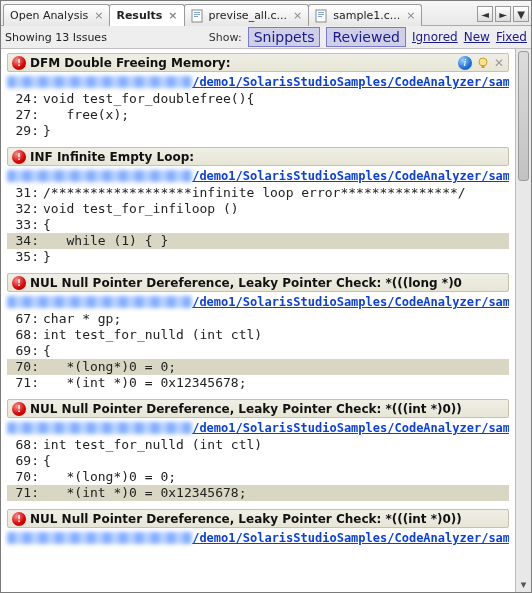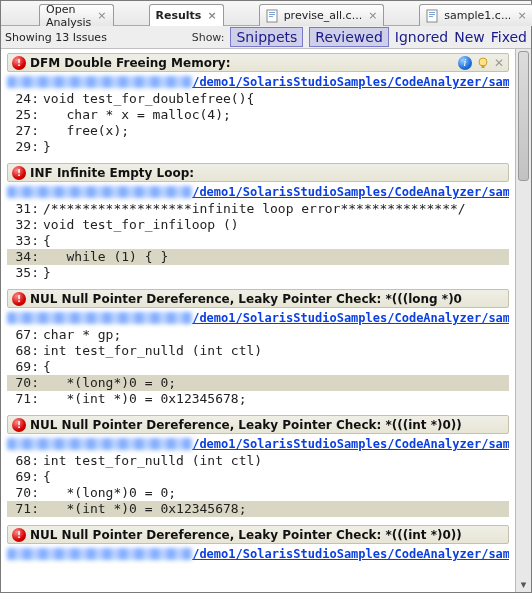--- a/index.html
+++ b/index.html
@@ -1,29 +1,29 @@
 <!DOCTYPE html>
 <html><head>
 <meta charset="utf-8">
 <style>
   * { box-sizing: border-box; }
   html, body { margin:0; padding:0; font-family: "DejaVu Sans", Arial, sans-serif; font-size:11px; color:#222; background:#fff; }
   .window { width:532px; height:593px; border:1px solid #7a7a7a; position:relative; display:flex; flex-direction:column; background:#eee; }
   .tab-strip { height:25px; background:linear-gradient(#f7f7f7,#e8e8e8); border-bottom:1px solid #aaa; display:flex; align-items:flex-end; padding-left:2px; }
-  .tab { height:22px; display:flex; align-items:center; gap:4px; padding:0 6px; border:1px solid #9a9a9a; border-bottom:none; background:linear-gradient(#ffffff,#e6e6e6); margin-right:-1px; font-size:11px; cursor:default; border-radius:3px 3px 0 0; position:relative; top:1px;margin-left:36px; }
+  .tab { height:22px; display:flex; align-items:center; gap:4px; padding:0 6px; border:1px solid #9a9a9a; border-bottom:none; background:linear-gradient(#ffffff,#e6e6e6); margin-right:-1px; font-size:11px; cursor:default; border-radius:3px 3px 0 0; position:relative; top:1px; }
   .tab.active { background:#fff; font-weight:bold; }
   .tab .close { color:#888; cursor:pointer; font-size:11px; margin-left:2px; }
   .tab .cicn { width:14px; height:14px; display:inline-flex; }
   .nav-arrows { margin-left:auto; display:flex; align-items:center; height:22px; }
   .nav-arrows .nb { width:16px; height:16px; border:1px solid #999; background:linear-gradient(#fff,#ddd); margin-right:2px; display:flex; align-items:center; justify-content:center; font-size:10px; color:#333; cursor:pointer; }
   .summary-bar { height:23px; background:#eee; border-bottom:1px solid #bfbfbf; display:flex; align-items:center; padding:0 4px; gap:6px; font-size:11px; }
   .summary-bar .lbl { margin-left:auto; color:#333; }
   .toggle { border:1px solid #999; padding:1px 5px; background:linear-gradient(#fff,#e4e4e4); font-size:14px; cursor:pointer; color:#222; }
   .toggle.pressed { background:#cfcfe8; border-color:#7a7acc; color:#1a1a8a; }
-  .link-btn { color:#1a1a8a; font-size:14px; cursor:pointer; }
+  .link-btn { color:#1a1a8a; font-size:12px; cursor:pointer; text-decoration:underline; }
   .content { flex:1; display:flex; overflow:hidden; background:#fff; }
   .scroll-area { flex:1; overflow:hidden; }
   .issues { padding:4px 0 0 0; }
   .issue { margin:0 6px 8px 6px; }
   .issue-head { display:flex; align-items:center; height:19px; background:linear-gradient(#f0efe7,#e7e5d5); border:1px solid #c4c2ad; border-radius:2px; padding:0 4px; gap:4px; font-size:12px; }
   .issue-head .title { font-weight:bold; color:#111; white-space:nowrap; overflow:hidden; text-overflow:clip; flex:0 1 auto; }
   .issue-head .spacer { flex:1; }
   .err-icon { width:14px; height:14px; border-radius:50%; background:radial-gradient(circle at 35% 30%, #ff8a8a 0%, #d40000 60%, #990000 100%); display:flex; align-items:center; justify-content:center; color:#fff; font-weight:bold; font-size:9px; }
   .info-icon { width:14px; height:14px; border-radius:50%; background:radial-gradient(circle at 35% 30%, #9cd1ff 0%, #1e6ed8 60%, #144f9b 100%); color:#fff; display:flex;align-items:center;justify-content:center; font-size:10px; font-style:italic; font-family:Georgia,serif; }
   .bulb-icon { width:14px;height:14px; display:inline-block; }
@@ -111,21 +111,20 @@
                   <rect x="5.5" y="9" width="3" height="3" fill="#c9a227"></rect>
                 </svg></span>
               <span class="close-x">✕</span>
             </div>
             <div class="path-row">
               <span class="blur-seg"></span>
               <span class="path-link">/demo1/SolarisStudioSamples/CodeAnalyzer/samp</span>
             </div>
             <div class="code">
               <div class="row"><span class="ln">24:</span><span class="txt">void test_for_doublefree(){</span></div>
-              <div class="row"><span class="ln">25:</span><span class="txt">   char * x = malloc(4);</span></div>
               <div class="row"><span class="ln">27:</span><span class="txt">   free(x);</span></div>
               <div class="row"><span class="ln">29:</span><span class="txt">}</span></div>
             </div>
           </div>
           <div class="issue">
             <div class="issue-head">
               <span class="err-icon">!</span>
               <span class="title">INF Infinite Empty Loop:</span>
             </div>
             <div class="path-row">

